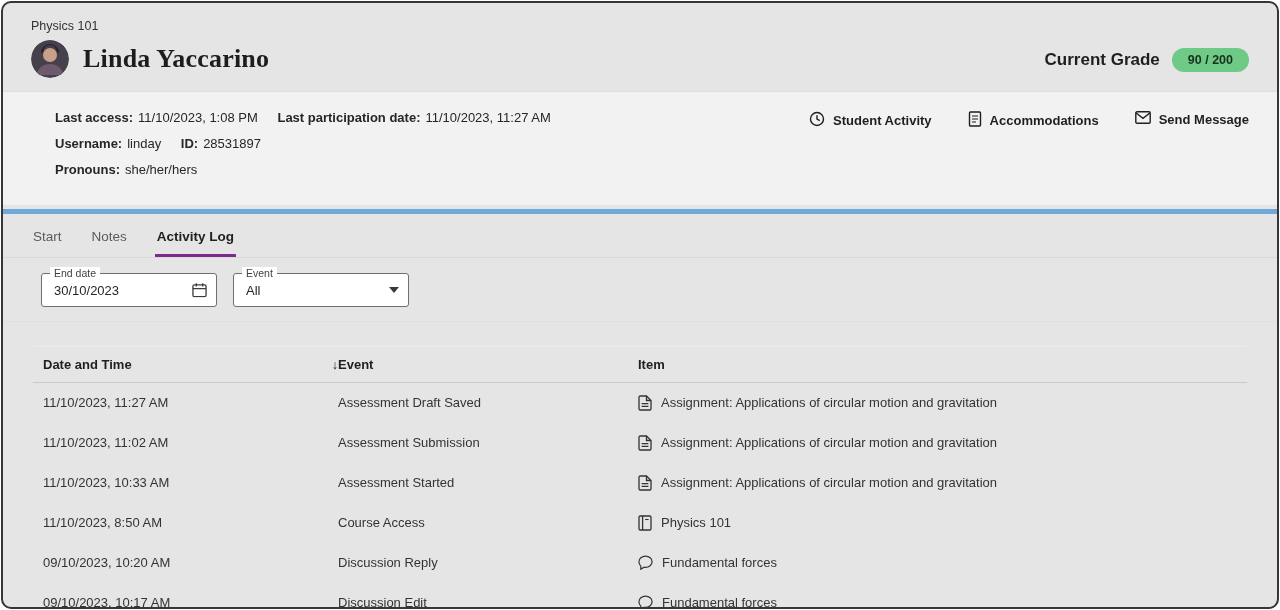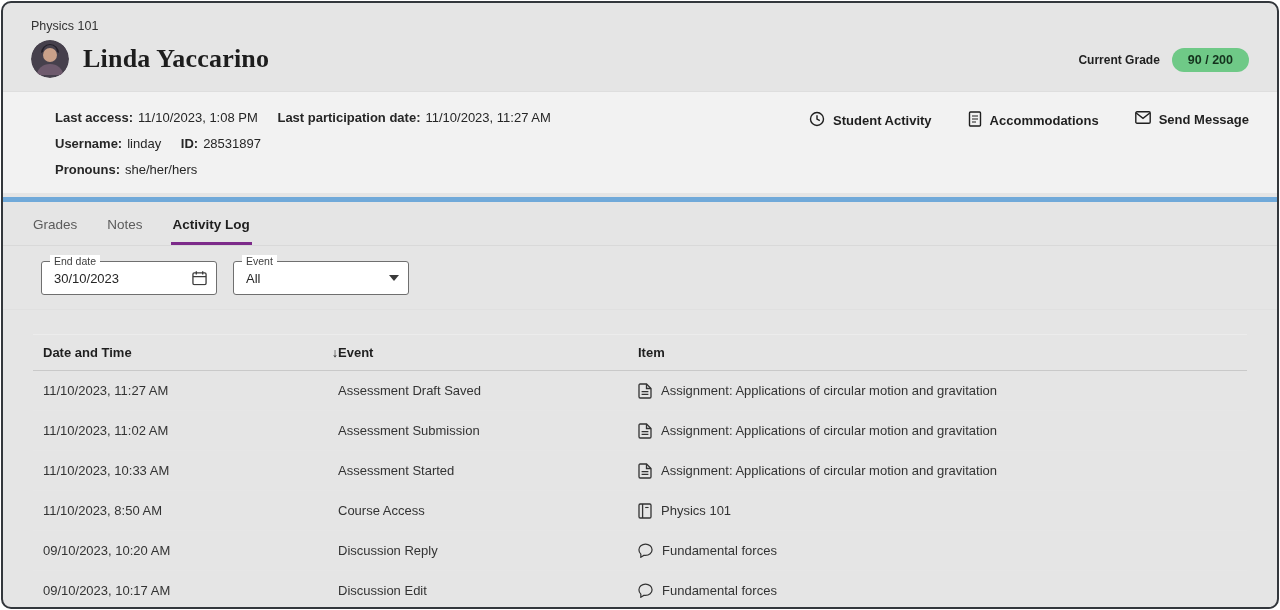--- a/index.html
+++ b/index.html
@@ -15,28 +15,28 @@
     overflow:hidden; background:#e5e5e5;
   }
 
   
   .student-header { display:flex; justify-content:space-between; padding:16px 28px 13px; }
   .course-label { font-size:12.5px; color:#333; margin-bottom:7px; }
   .name-row { display:flex; align-items:center; gap:14px; }
   .avatar { width:38px; height:38px; border-radius:50%; overflow:hidden; flex:0 0 auto; }
   .student-name { font-family:"Liberation Serif","DejaVu Serif",serif; font-size:26px; font-weight:600; color:#1d1d1d; letter-spacing:.2px; }
   .grade-block { display:flex; align-items:center; gap:12px; align-self:center; margin-top:22px; }
-  .grade-label { font-size:12px; font-weight:700; color:#1f1f1f; }
+  .grade-label { font-size:17px; font-weight:700; color:#1f1f1f; }
   .grade-pill { background:#6fc987; color:#14321d; font-size:12.5px; font-weight:600; padding:5px 16px; border-radius:14px; }
 
   
   .info-band { background:#f2f2f2; border-top:1px solid #dedede; padding:18px 28px 16px; display:flex; justify-content:space-between; }
   .info-lines { font-size:13px; color:#262626; }
   .info-line { margin-bottom:11px;padding-left:24px; }
-  .info-line:last-child { margin-bottom:0; }
+  .info-line:last-child { margin-bottom:12px; }
   .lbl { font-weight:700; margin-right:5px; }
   .gap-left { margin-left:16px; }
   .band-actions { display:flex; gap:36px; align-items:flex-start; margin-top:1px;text-align:right; }
   .band-action { display:flex; align-items:center; gap:8px; font-size:13px; font-weight:700; color:#1f1f1f; cursor:pointer; white-space:nowrap; }
 
   .blue-divider { height:5px; background:#70a9d9; margin-top:4px; }
 
   
   .tabs { display:flex; gap:26px; padding:15px 28px 0; border-bottom:1px solid #d9d9d9; }
   .tab { font-size:13.5px; color:#5b5b5b; font-weight:500; padding:0 2px 10px; border-bottom:3px solid transparent; cursor:pointer; }
@@ -132,21 +132,21 @@
             </svg>
         </span>
         <span>Send Message</span>
       </a>
     </div>
   </section>
 
   <div class="blue-divider"></div>
 
   <nav class="tabs">
-    <div class="tab">Grades</div>
+    <div class="tab">Start</div>
     <div class="tab">Notes</div>
     <div class="tab active">Activity Log</div>
   </nav>
 
   <section class="filter-bar">
     <div class="field m-left">
       <span class="field-label">End date</span>
       <span class="field-value">30/10/2023</span>
       <span class="field-icon">
         <svg width="15" height="15" viewBox="0 0 16 16" fill="none" stroke="#3c3c3c" stroke-width="1.4">

